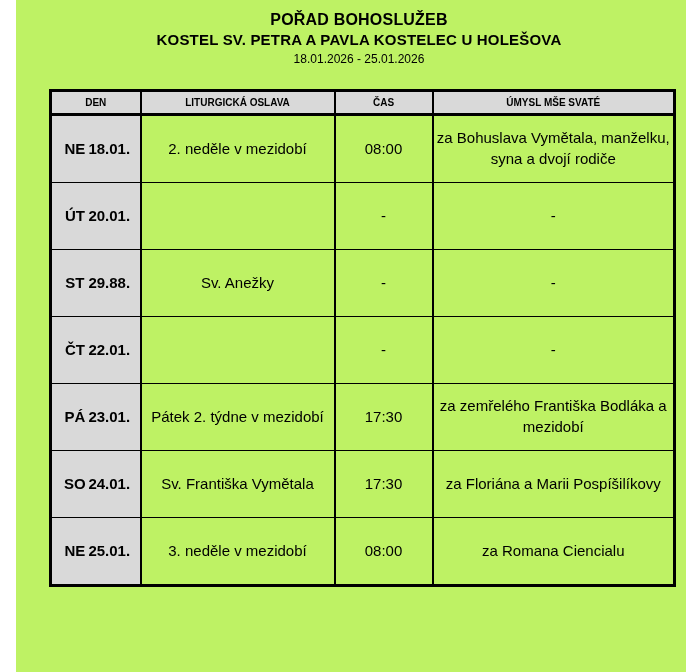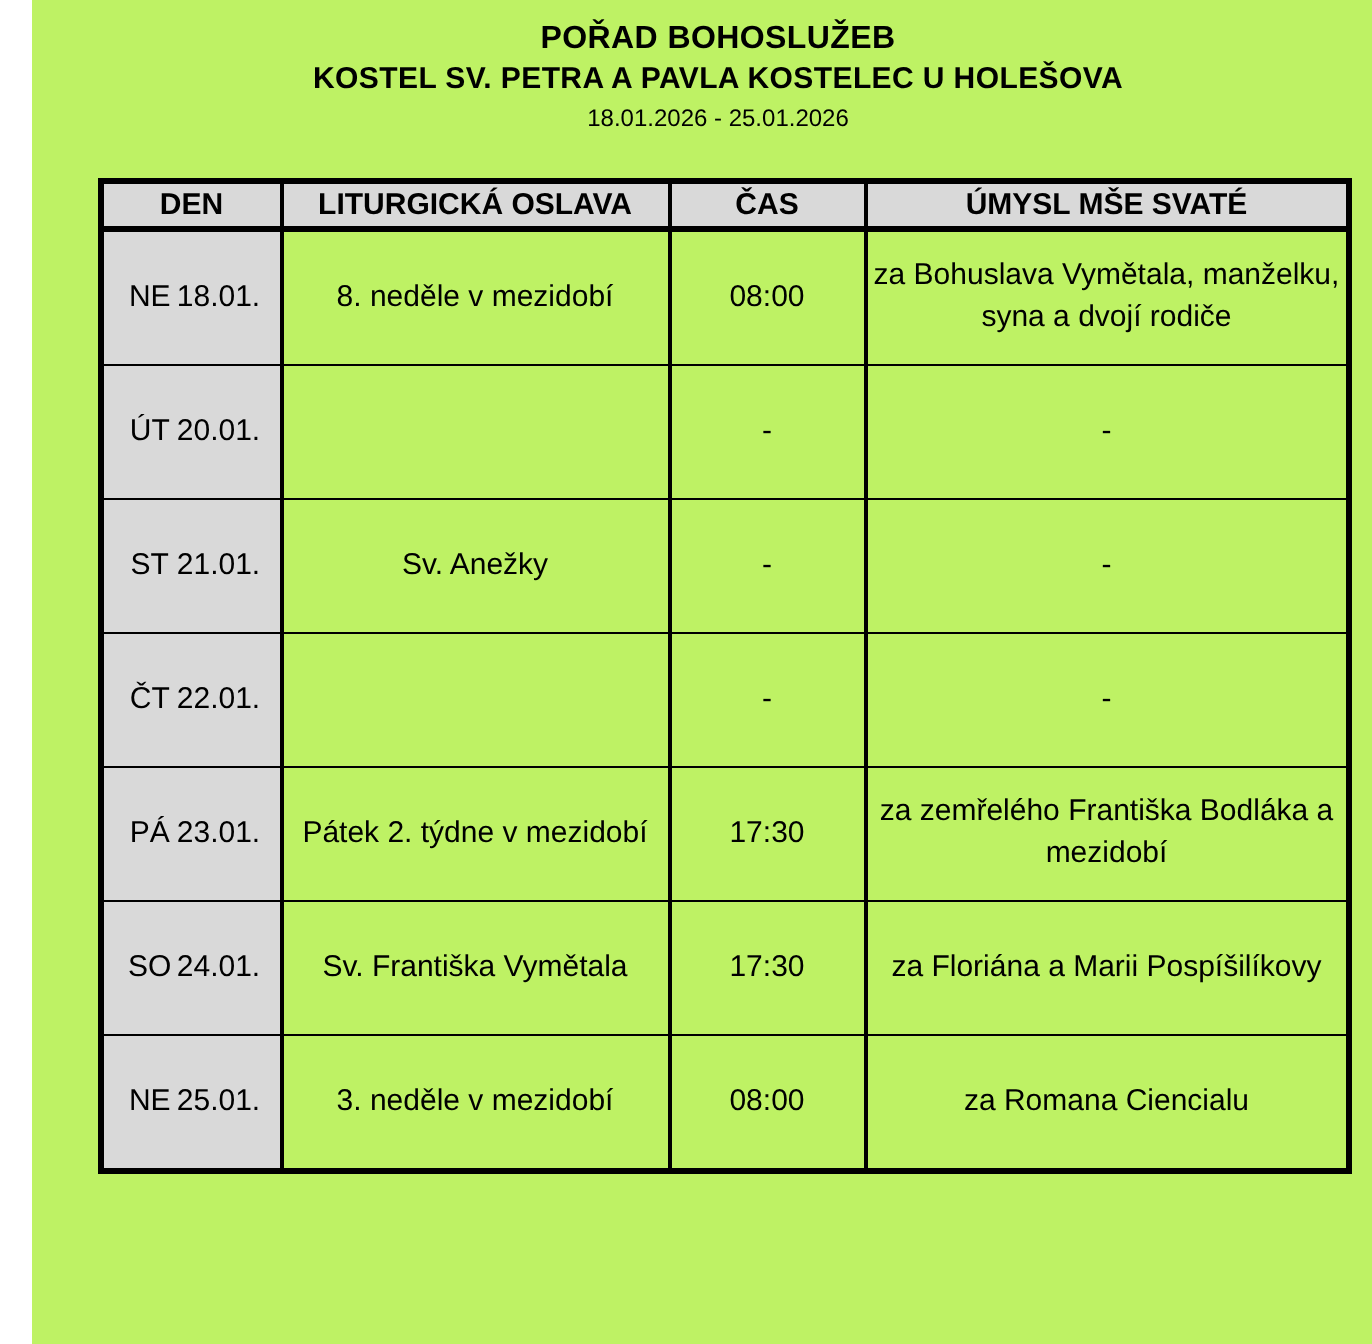--- a/index.html
+++ b/index.html
@@ -48,38 +48,38 @@
   table.schedule col.c-cas    { width: 98px; }
   table.schedule col.c-umysl  { width: 242px; }
 
   table.schedule th {
     background: #d9d9d9;
     border: 1px solid #000000;
     border-left-width: 2px;
     border-bottom: 3px solid #000000;
     height: 21px;
     padding: 0 16px;
-    font-size: 15px;
+    font-size: 10px;
     font-weight: bold;
     text-align: center;
     vertical-align: middle;
   }
   table.schedule td {
     border: 1px solid #000000;
     border-left-width: 2px;
     height: 66px;
     font-size: 15px;
     text-align: center;
     vertical-align: middle;
     padding: 0 3px;
     line-height: 1.35;
   }
   td.day-cell {
     background: #d9d9d9;
-    font-weight: normal;
+    font-weight: bold;
     text-align: left;
     padding: 0 0 0 5px;
     white-space: nowrap;
   }
   td.day-cell .day-abbr {
     display: inline-block;
     min-width: 27px;
   }
   td.intention-cell { padding: 0 4px; }
 </style>
@@ -105,32 +105,32 @@
       <tr>
         <th>DEN</th>
         <th>LITURGICKÁ OSLAVA</th>
         <th>ČAS</th>
         <th>ÚMYSL MŠE SVATÉ</th>
       </tr>
     </thead>
     <tbody>
         <tr>
           <td class="day-cell"><span class="day-abbr">NE</span><span class="day-date">18.01.</span></td>
-          <td class="celebration-cell">8. neděle v mezidobí</td>
+          <td class="celebration-cell">2. neděle v mezidobí</td>
           <td class="time-cell">08:00</td>
           <td class="intention-cell">za Bohuslava Vymětala, manželku, syna a dvojí rodiče</td>
         </tr>
         <tr>
           <td class="day-cell"><span class="day-abbr">ÚT</span><span class="day-date">20.01.</span></td>
           <td class="celebration-cell"></td>
           <td class="time-cell">-</td>
           <td class="intention-cell">-</td>
         </tr>
         <tr>
-          <td class="day-cell"><span class="day-abbr">ST</span><span class="day-date">21.01.</span></td>
+          <td class="day-cell"><span class="day-abbr">ST</span><span class="day-date">29.88.</span></td>
           <td class="celebration-cell">Sv. Anežky</td>
           <td class="time-cell">-</td>
           <td class="intention-cell">-</td>
         </tr>
         <tr>
           <td class="day-cell"><span class="day-abbr">ČT</span><span class="day-date">22.01.</span></td>
           <td class="celebration-cell"></td>
           <td class="time-cell">-</td>
           <td class="intention-cell">-</td>
         </tr>

